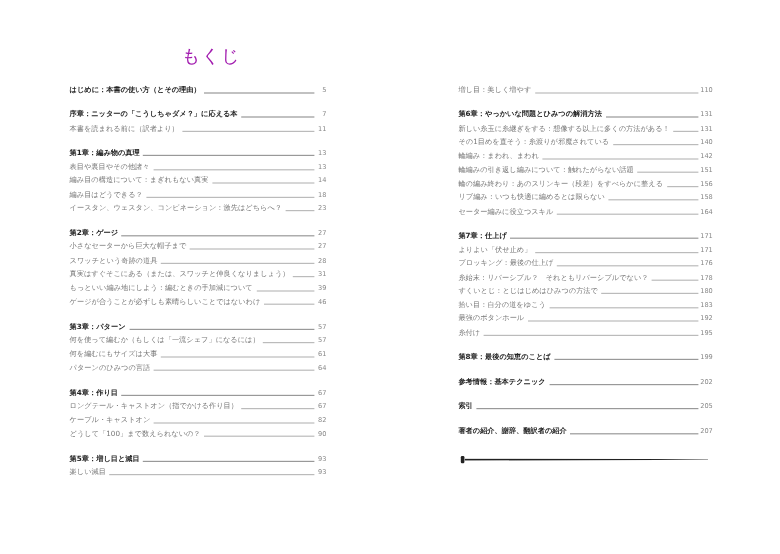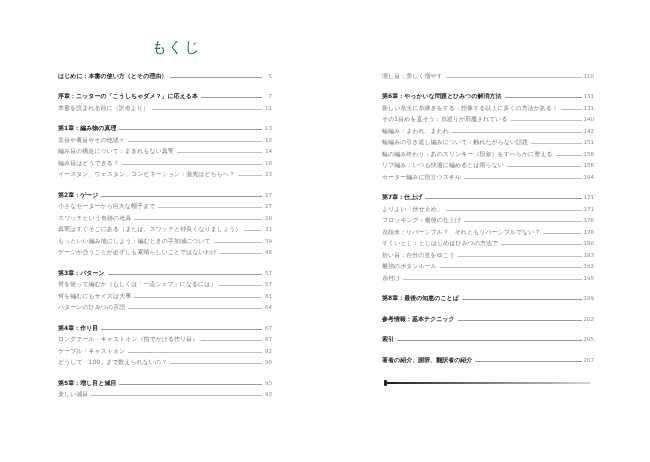--- a/index.html
+++ b/index.html
@@ -3,21 +3,21 @@
 <meta charset="utf-8">
 <style>
   * { box-sizing: border-box; margin: 0; padding: 0; }
   html, body { width: 650px; height: 462px; background: #ffffff; overflow: hidden; }
   body { font-family: "DejaVu Sans", sans-serif; color: #555; position: relative; }
 
   .spread { position: absolute; left: 0; top: 0; width: 650px; height: 462px; background: #fff; }
 
   .page-title {
     position: absolute; left: 140px; top: 38px; width: 72px;
-    text-align: center; font-size: 15px; font-weight: normal; color: #15803d;
+    text-align: center; font-size: 15px; font-weight: normal; color: #a21caf;
     font-family: "DejaVu Sans", sans-serif; letter-spacing: 1px;
   }
 
   .col { position: absolute; }
   .col-left { left: 58px; top: 68px; width: 214px; }
   .col-right { left: 382px; top: 68px; width: 212px; }
 
   .toc-group { margin-bottom: 9px; }
   .toc-row {
     display: flex; align-items: flex-end; height: 11.5px;

